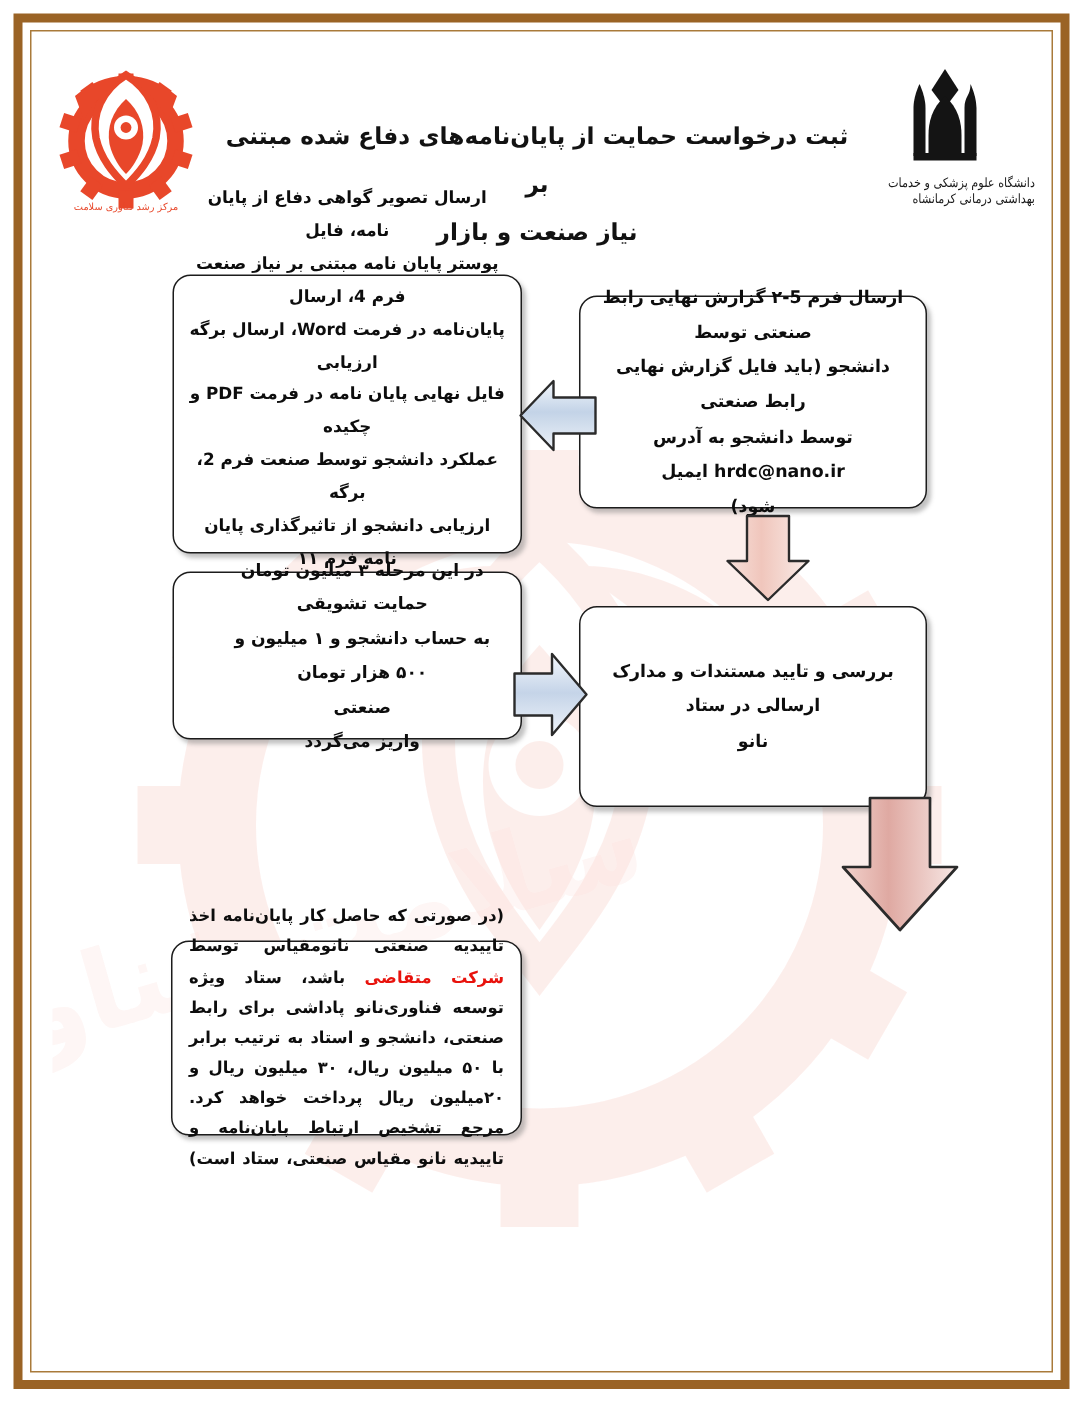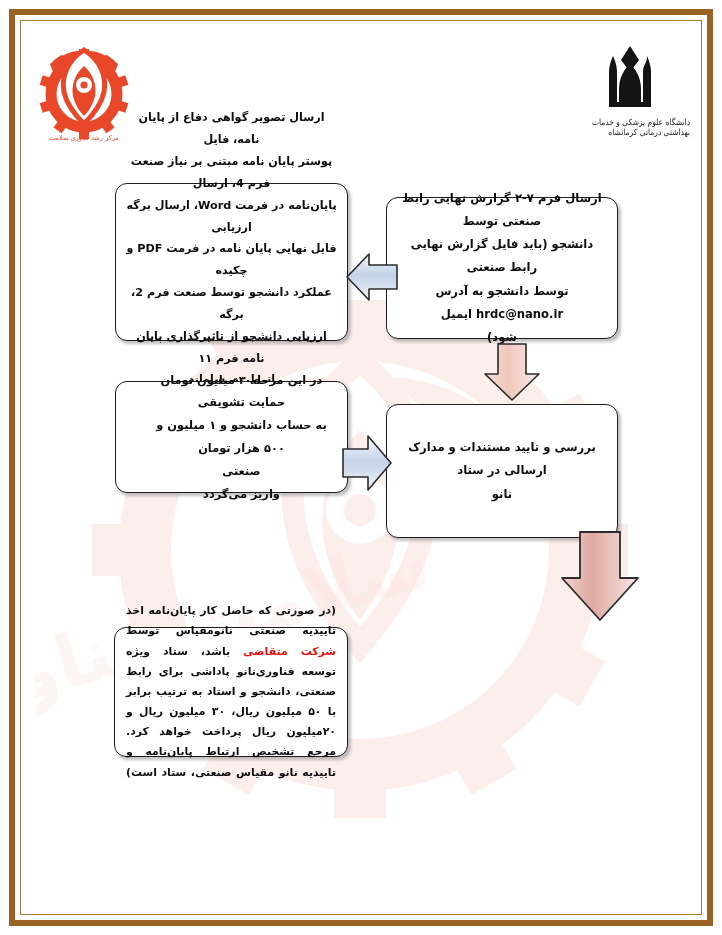--- a/index.html
+++ b/index.html
@@ -124,21 +124,21 @@
     direction: rtl;
     text-align: center;
     color: #0d0d0d;
     font-weight: bold;
     display: flex;
     align-items: center;
     justify-content: center;
   }
   .box-inner { width: 100%; padding: 0 9px; box-sizing: border-box; }
 
-  #box-submit  { right: 374px; top: 183px; width: 233px; height: 158px; font-size: 11.2px; line-height: 1.95; }
+  #box-submit  { right: 374px; top: 183px; width: 233px; height: 186px; font-size: 11.2px; line-height: 1.95; }
   #box-report  { right: 104px; top: 197px; width: 232px; height: 142px; font-size: 11.6px; line-height: 2.0; }
   #box-review  { right: 104px; top: 404px; width: 232px; height: 134px; font-size: 11.6px; line-height: 2.0; }
   #box-payment { right: 374px; top: 381px; width: 233px; height: 112px; font-size: 11.4px; line-height: 2.0; padding-left: 20px; }
   #box-note    { right: 374px; top: 627px; width: 234px; height: 130px; font-size: 10.9px; line-height: 1.85;
                  text-align: justify; text-align-last: justify; }
   #box-note .box-inner { padding: 0 11px; }
 
   .url {
     direction: ltr;
     font-weight: normal;
@@ -238,38 +238,42 @@
           <path d="M31,4 L40,18 L31,30 L22,18 Z"></path>
           <path d="M14,14 C14,14 18,22 18,30 L18,62 L10,62 L10,30 C10,22 14,14 14,14 Z"></path>
           <path d="M48,14 C48,14 52,22 52,30 L52,62 L44,62 L44,30 C44,22 48,22 48,14 Z"></path>
           <path d="M31,22 C22,30 20,40 20,48 L20,64 L42,64 L42,48 C42,40 40,30 31,22 Z"></path>
           <rect x="10" y="60" width="42" height="5"></rect>
         </g>
       </svg>
       <div class="logo-caption">دانشگاه علوم پزشکی و خدمات بهداشتی درمانی کرمانشاه</div>
     </div>
 
+    <div class="title">
+      <div>ثبت درخواست حمایت از پایان‌نامه‌های دفاع شده مبتنی بر</div>
+      <div>نیاز صنعت و بازار</div>
+    </div>
   </div>
 
   <div class="box" id="box-submit">
     <div class="box-inner">
       <div>ارسال تصویر گواهی دفاع از پایان نامه، فایل</div>
       <div>پوستر پایان نامه مبتنی بر نیاز صنعت فرم 4، ارسال</div>
       <div>پایان‌نامه در فرمت Word، ارسال برگه ارزیابی</div>
       <div>فایل نهایی پایان نامه در فرمت PDF و چکیده</div>
       <div>عملکرد دانشجو توسط صنعت فرم 2، برگه</div>
       <div>ارزیابی دانشجو از تاثیرگذاری پایان نامه فرم ۱۱</div>
       <div>از طریق سامانه</div>
       <div class="url">http://irannano.org/hrdc</div>
     </div>
   </div>
 
   <div class="box" id="box-report">
     <div class="box-inner">
-      <div>ارسال فرم ۷-۲ گزارش نهایی رابط صنعتی توسط</div>
+      <div>ارسال فرم 5-۲ گزارش نهایی رابط صنعتی توسط</div>
       <div>دانشجو (باید فایل گزارش نهایی رابط صنعتی</div>
       <div>توسط دانشجو به آدرس hrdc@nano.ir ایمیل</div>
       <div>شود)</div>
     </div>
   </div>
 
   <div class="box" id="box-review">
     <div class="box-inner">
       <div>بررسی و تایید مستندات و مدارک ارسالی در ستاد</div>
       <div>نانو</div>

